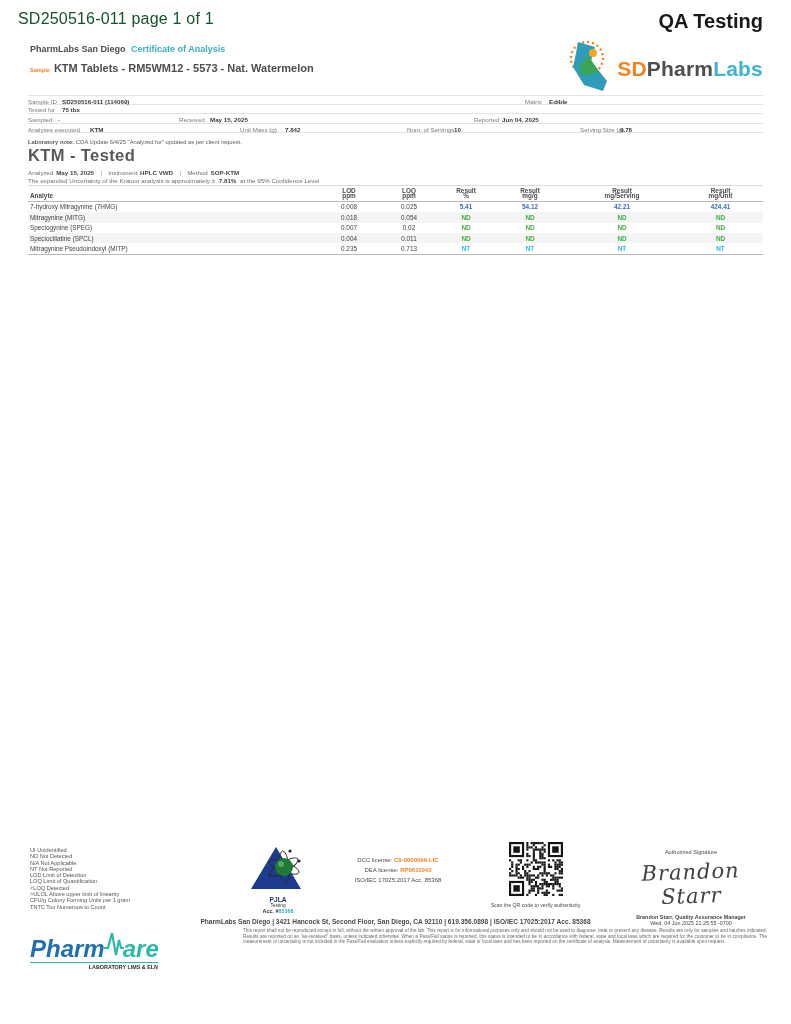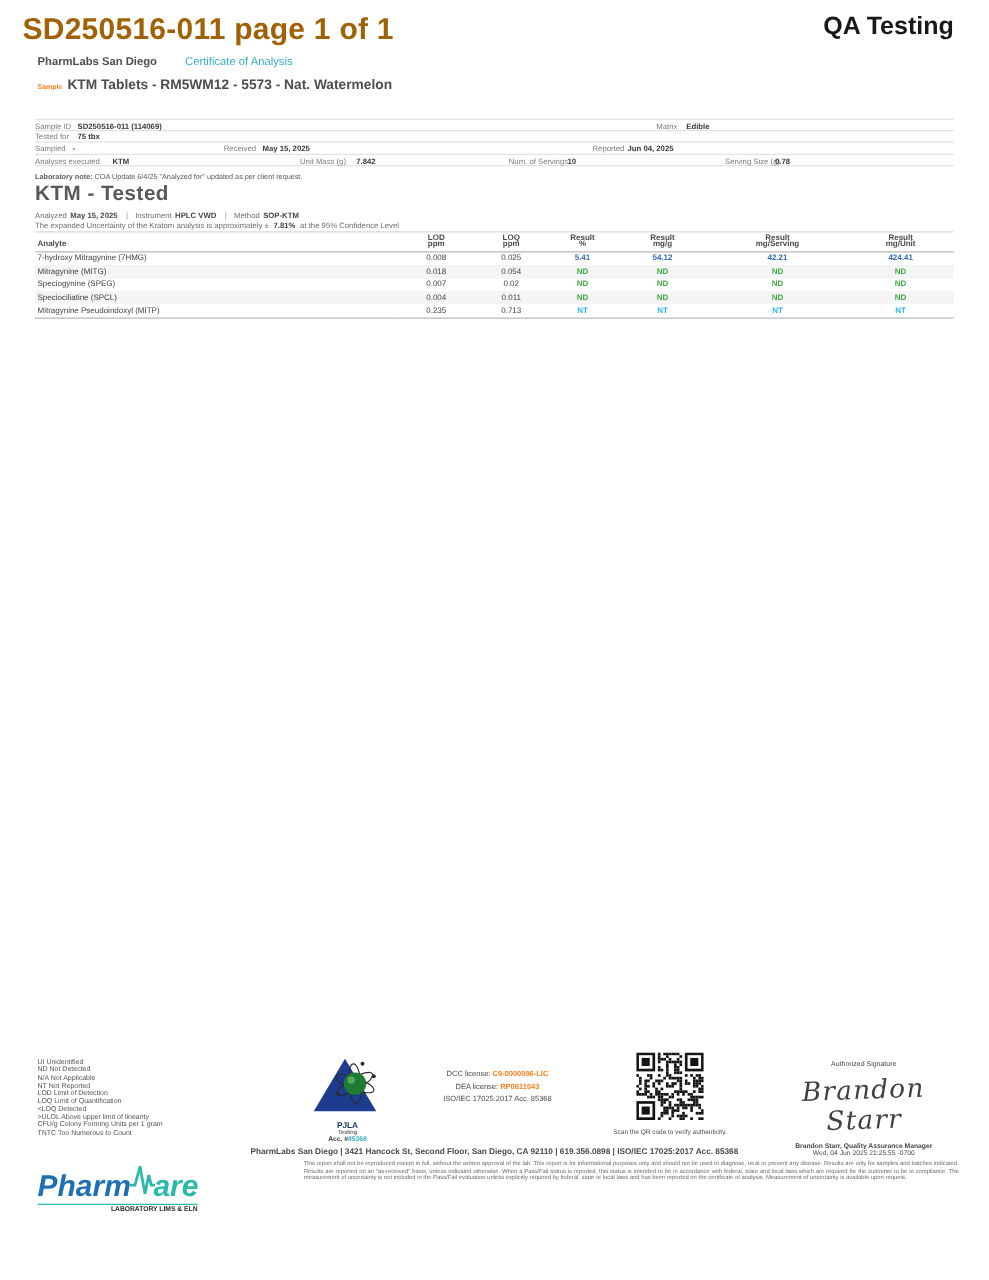--- a/index.html
+++ b/index.html
@@ -1,24 +1,24 @@
 <!DOCTYPE html>
 <html><head>
 <meta charset="utf-8">
 <style>
   *{margin:0;padding:0;box-sizing:border-box}
   html,body{width:791px;height:1024px;background:#fff;font-family:"Liberation Sans",sans-serif;color:#3d3d3f;overflow:hidden}
   .page{position:relative;width:791px;height:1024px;background:#fff}
 
   
-  .doc-title{position:absolute;top:10px;left:18px;font-size:24px;font-weight:700;color:#a16207;letter-spacing:.2px}
+  .doc-title{position:absolute;top:10px;left:18px;font-size:16px;font-weight:400;color:#14532d;letter-spacing:.2px}
   .qa-label{position:absolute;top:10px;right:28px;font-size:20px;font-weight:600;color:#191919}
   .lab-line{position:absolute;top:44px;left:30px;font-size:9px}
   .lab-name{font-weight:700;color:#4d4d4f}
-  .coa-label{color:#38adc9;font-weight:400;margin-left:20px}
+  .coa-label{color:#38adc9;font-weight:700;margin-left:3px}
   .sample-line{position:absolute;top:62px;left:30px;display:flex;align-items:baseline}
   .sample-label{font-size:5.6px;color:#f58220;font-weight:700;margin-right:4px}
   .sample-name{font-size:11px;font-weight:700;color:#4d4d4f}
 
   
   .brand{position:absolute;top:40px;right:28px;display:flex;align-items:center}
   .brand-text{font-size:21px;font-weight:700;margin-left:4px;letter-spacing:.2px}
   .brand-sd{color:#f58220}
   .brand-pharm{color:#4d4d4f}
   .brand-labs{color:#3fb3d2}
@@ -89,20 +89,33 @@
   <div class="lab-line">
     <span class="lab-name">PharmLabs San Diego</span>
     <span class="coa-label">Certificate of Analysis</span>
   </div>
 
   <div class="sample-line">
     <span class="sample-label">Sample</span>
     <span class="sample-name">KTM Tablets - RM5WM12 - 5573 - Nat. Watermelon</span>
   </div>
 
+  <div class="brand">
+    <span>
+      <svg width="46" height="54" viewBox="0 0 46 54">
+        <circle cx="20" cy="18" r="16" fill="none" stroke="#f58220" stroke-width="2.4" stroke-dasharray="2 3"></circle>
+        <polygon points="11,2 28,7 24,21 40,41 36,51 17,45 6,27 9,13" fill="#2f9db8"></polygon>
+        <polygon points="13,26 21,15 32,32 15,36" fill="#3aa655"></polygon>
+        <circle cx="26" cy="13" r="4" fill="#f5a623"></circle>
+      </svg>
+    </span>
+    <span class="brand-text">
+      <span class="brand-sd">SD</span><span class="brand-pharm">Pharm</span><span class="brand-labs">Labs</span>
+    </span>
+  </div>
 
   <div class="info">
     <div class="irow">
       <span class="il" style="left:0">Sample ID</span>
       <span class="iv" style="left:34px">SD250516-011 (114069)</span>
       <span class="il" style="left:497px">Matrix</span>
       <span class="iv" style="left:521px">Edible</span>
     </div>
     <div class="irow">
       <span class="il" style="left:0">Tested for</span>

